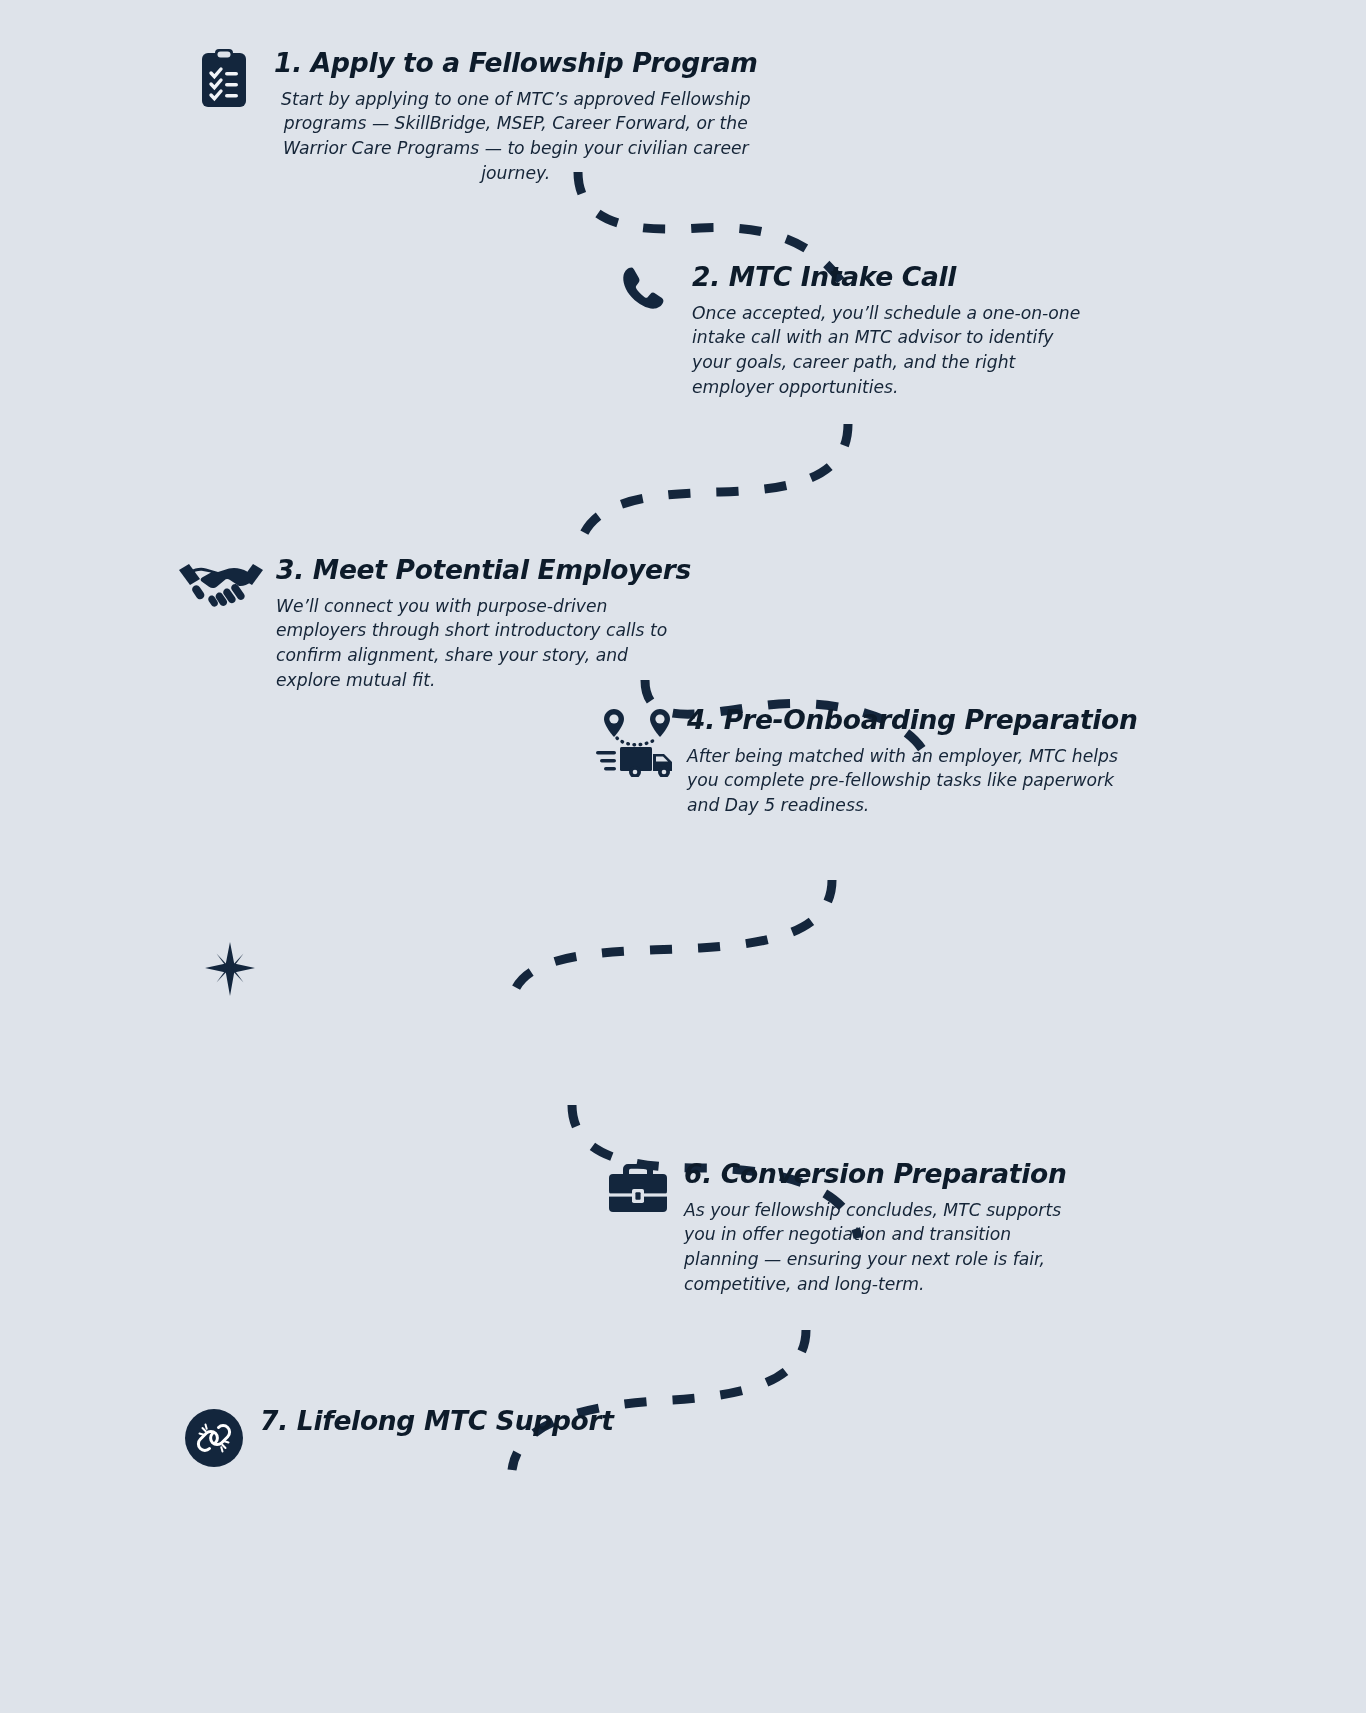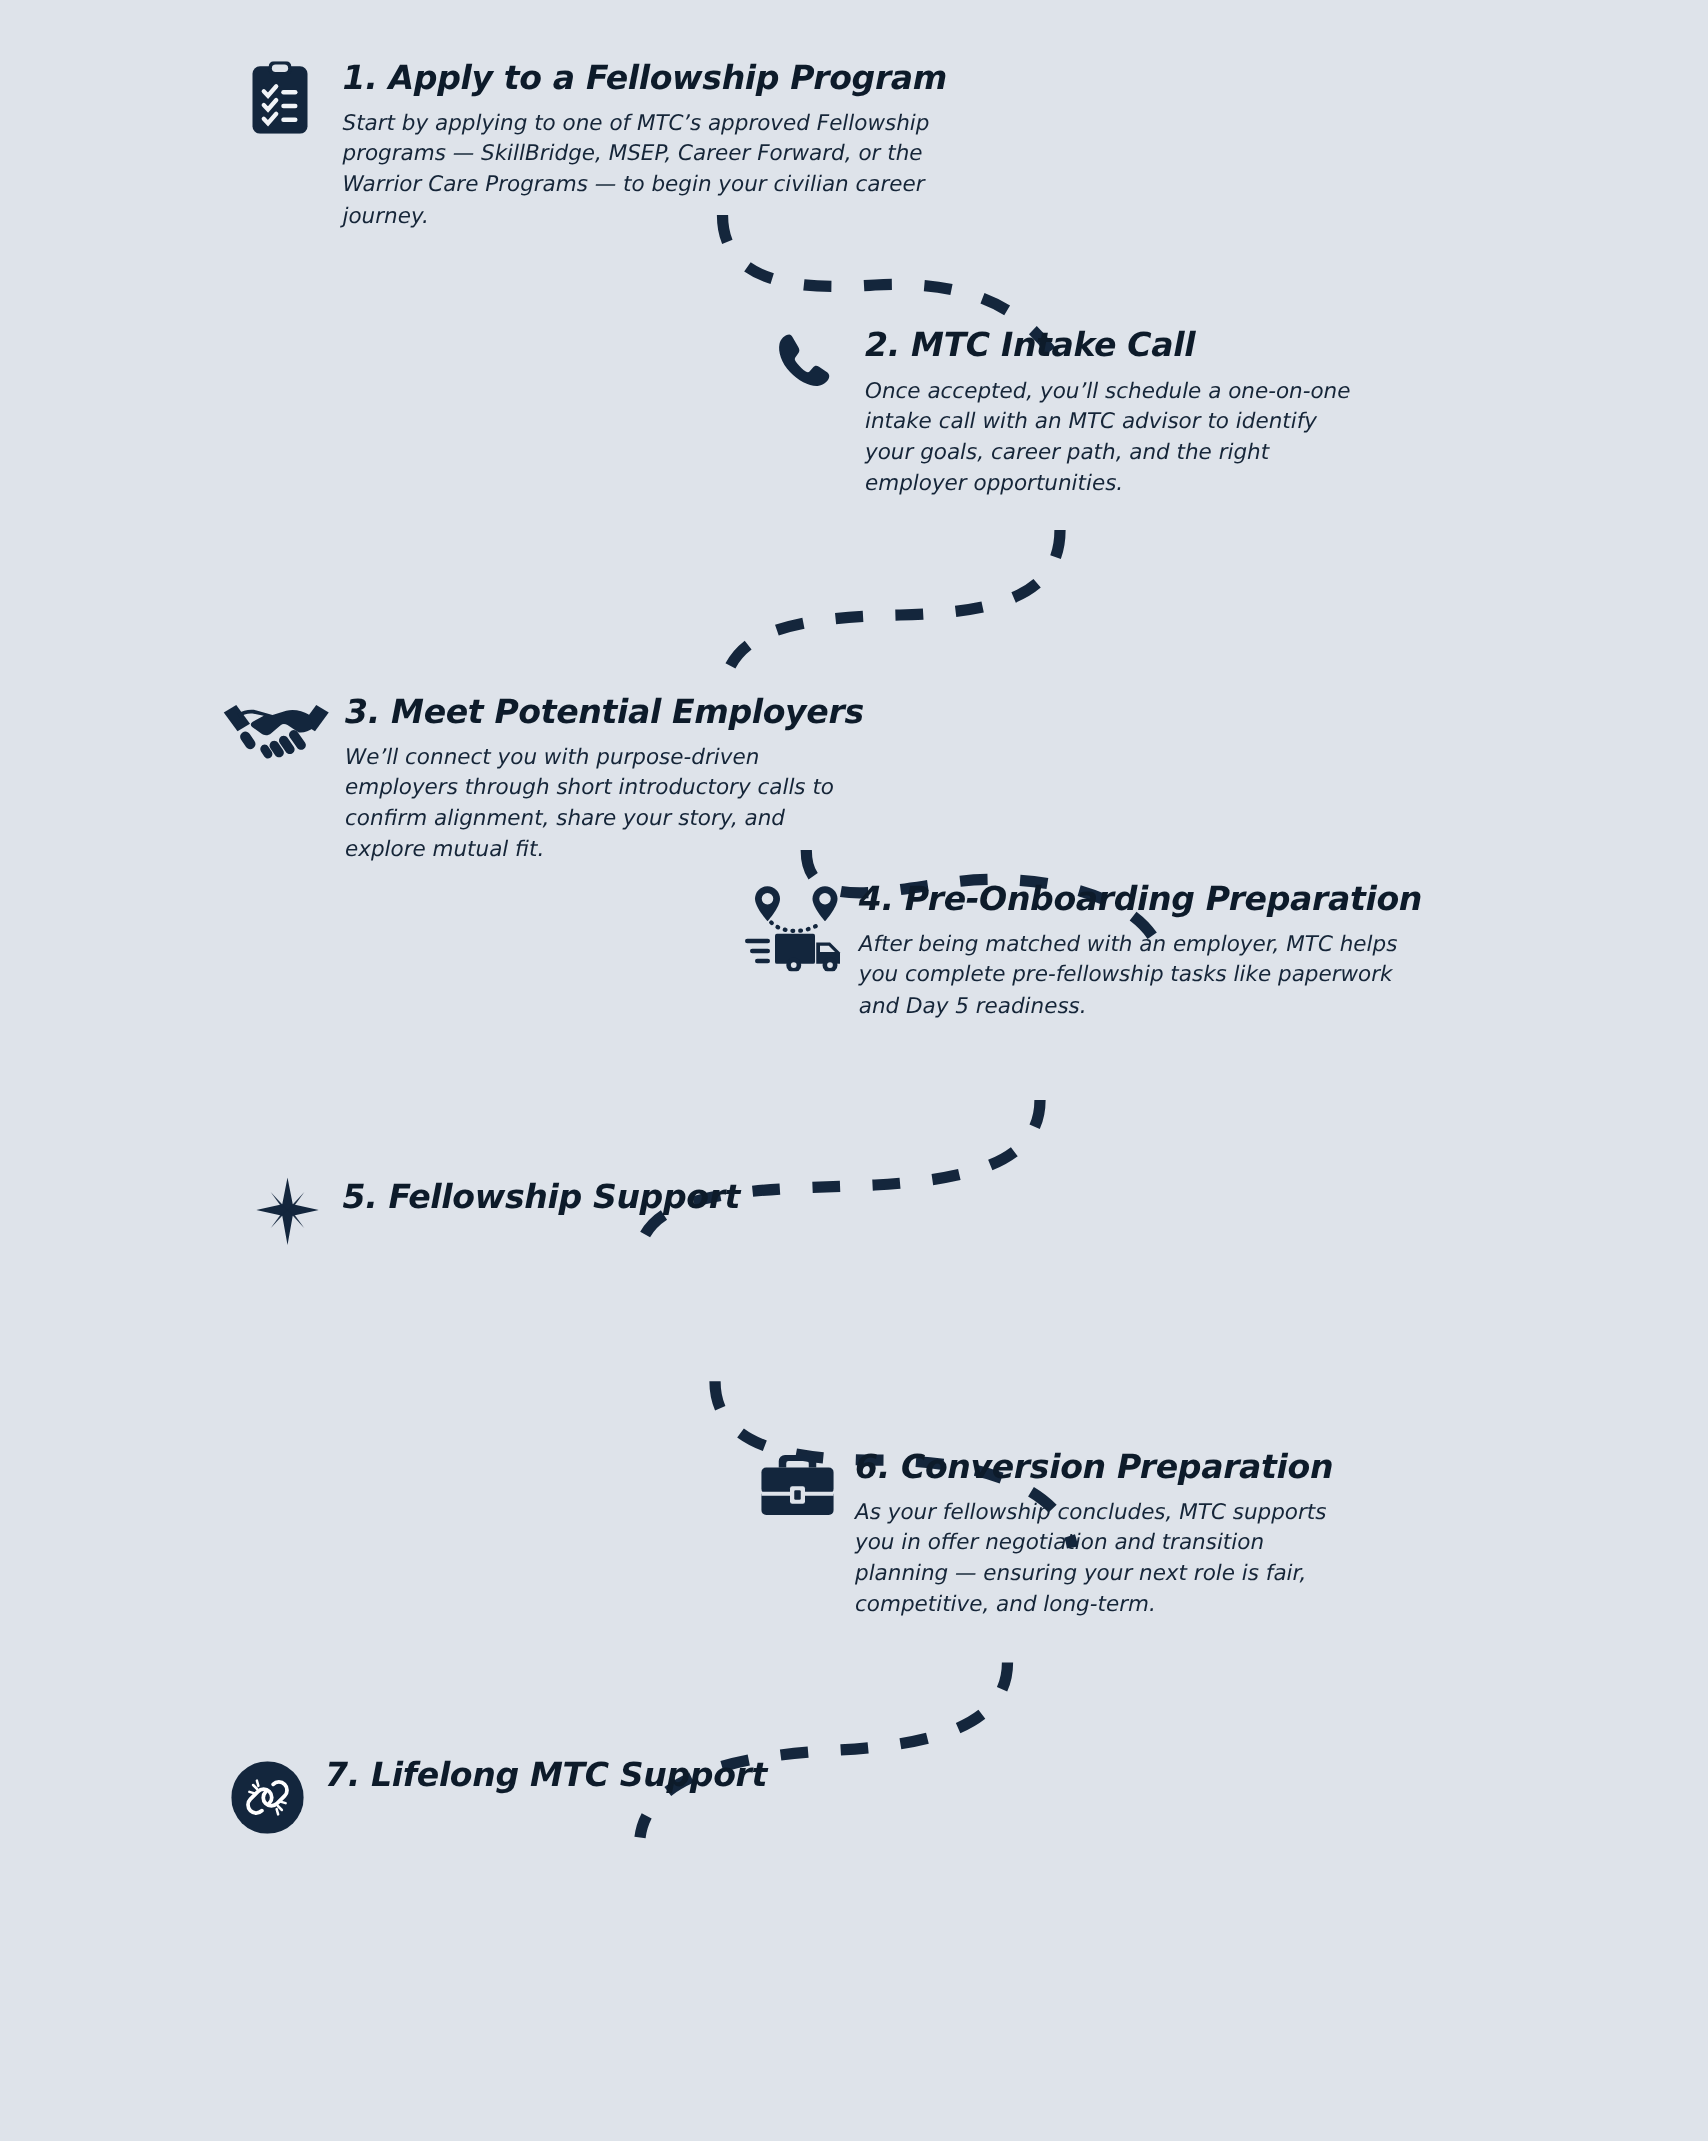--- a/index.html
+++ b/index.html
@@ -59,21 +59,21 @@
     font-style: italic;
     font-weight: normal;
     font-size: 17.2px;
     line-height: 1.44;
     color: #152538;
     margin: 0;
   }
   
   #step-1 { left: 192px; top: 18px;  width: 470px; margin-top: 31px; }
   #step-1 .step-body { padding-left: 8px; }
-  #step-1 .step-desc { padding-left: 0px; }
+  #step-1 .step-desc { padding-left: 0px; text-align: center; }
 
   #step-2 { left: 612px; top: 263px; width: 470px; }
   #step-2 .step-icon { margin-right: 16px; }
 
   #step-3 { left: 176px; top: 556px; width: 430px; }
   #step-3 .step-icon { margin-right: 10px; width: 90px; }
 
   #step-4 { left: 594px; top: 706px; width: 475px; }
   #step-4 .step-icon { width: 85px; height: 72px; margin-right: 8px; align-items: center; }
 
@@ -207,21 +207,20 @@
         <g fill="#13263d">
           <path d="M25,0 L29.2,21.4 L50,26 L29.2,30.6 L25,54 L20.8,30.6 L0,26 L20.8,21.4 Z"></path>
           <path d="M25,26 L38.5,11.5 L30.5,22.5 Z" opacity="0.95"></path>
           <path d="M25,26 L11.5,11.5 L19.5,22.5 Z" opacity="0.95"></path>
           <path d="M25,26 L38.5,40.5 L30.5,29.5 Z" opacity="0.95"></path>
           <path d="M25,26 L11.5,40.5 L19.5,29.5 Z" opacity="0.95"></path>
         </g>
       </svg>
     </div>
     <div class="step-body">
-      <div class="step-title">5. Fellowship Support</div>
     </div>
   </div>
 
   <div class="step" id="step-6">
     <div class="step-icon">
       <svg width="58" height="52" viewBox="0 0 58 52" style="margin-top:2px">
         <g fill="#13263d">
           <path d="M19,2 h20 a5,5 0 0 1 5,5 v5 h-6 v-3.5 a1.8,1.8 0 0 0 -1.8,-1.8 h-14.4 a1.8,1.8 0 0 0 -1.8,1.8 v3.5 h-6 v-5 a5,5 0 0 1 5,-5 z"></path>
           <rect x="0" y="12" width="58" height="21" rx="4"></rect>
           <path d="M0,33 h58 v13 a4,4 0 0 1 -4,4 h-50 a4,4 0 0 1 -4,-4 z"></path>

